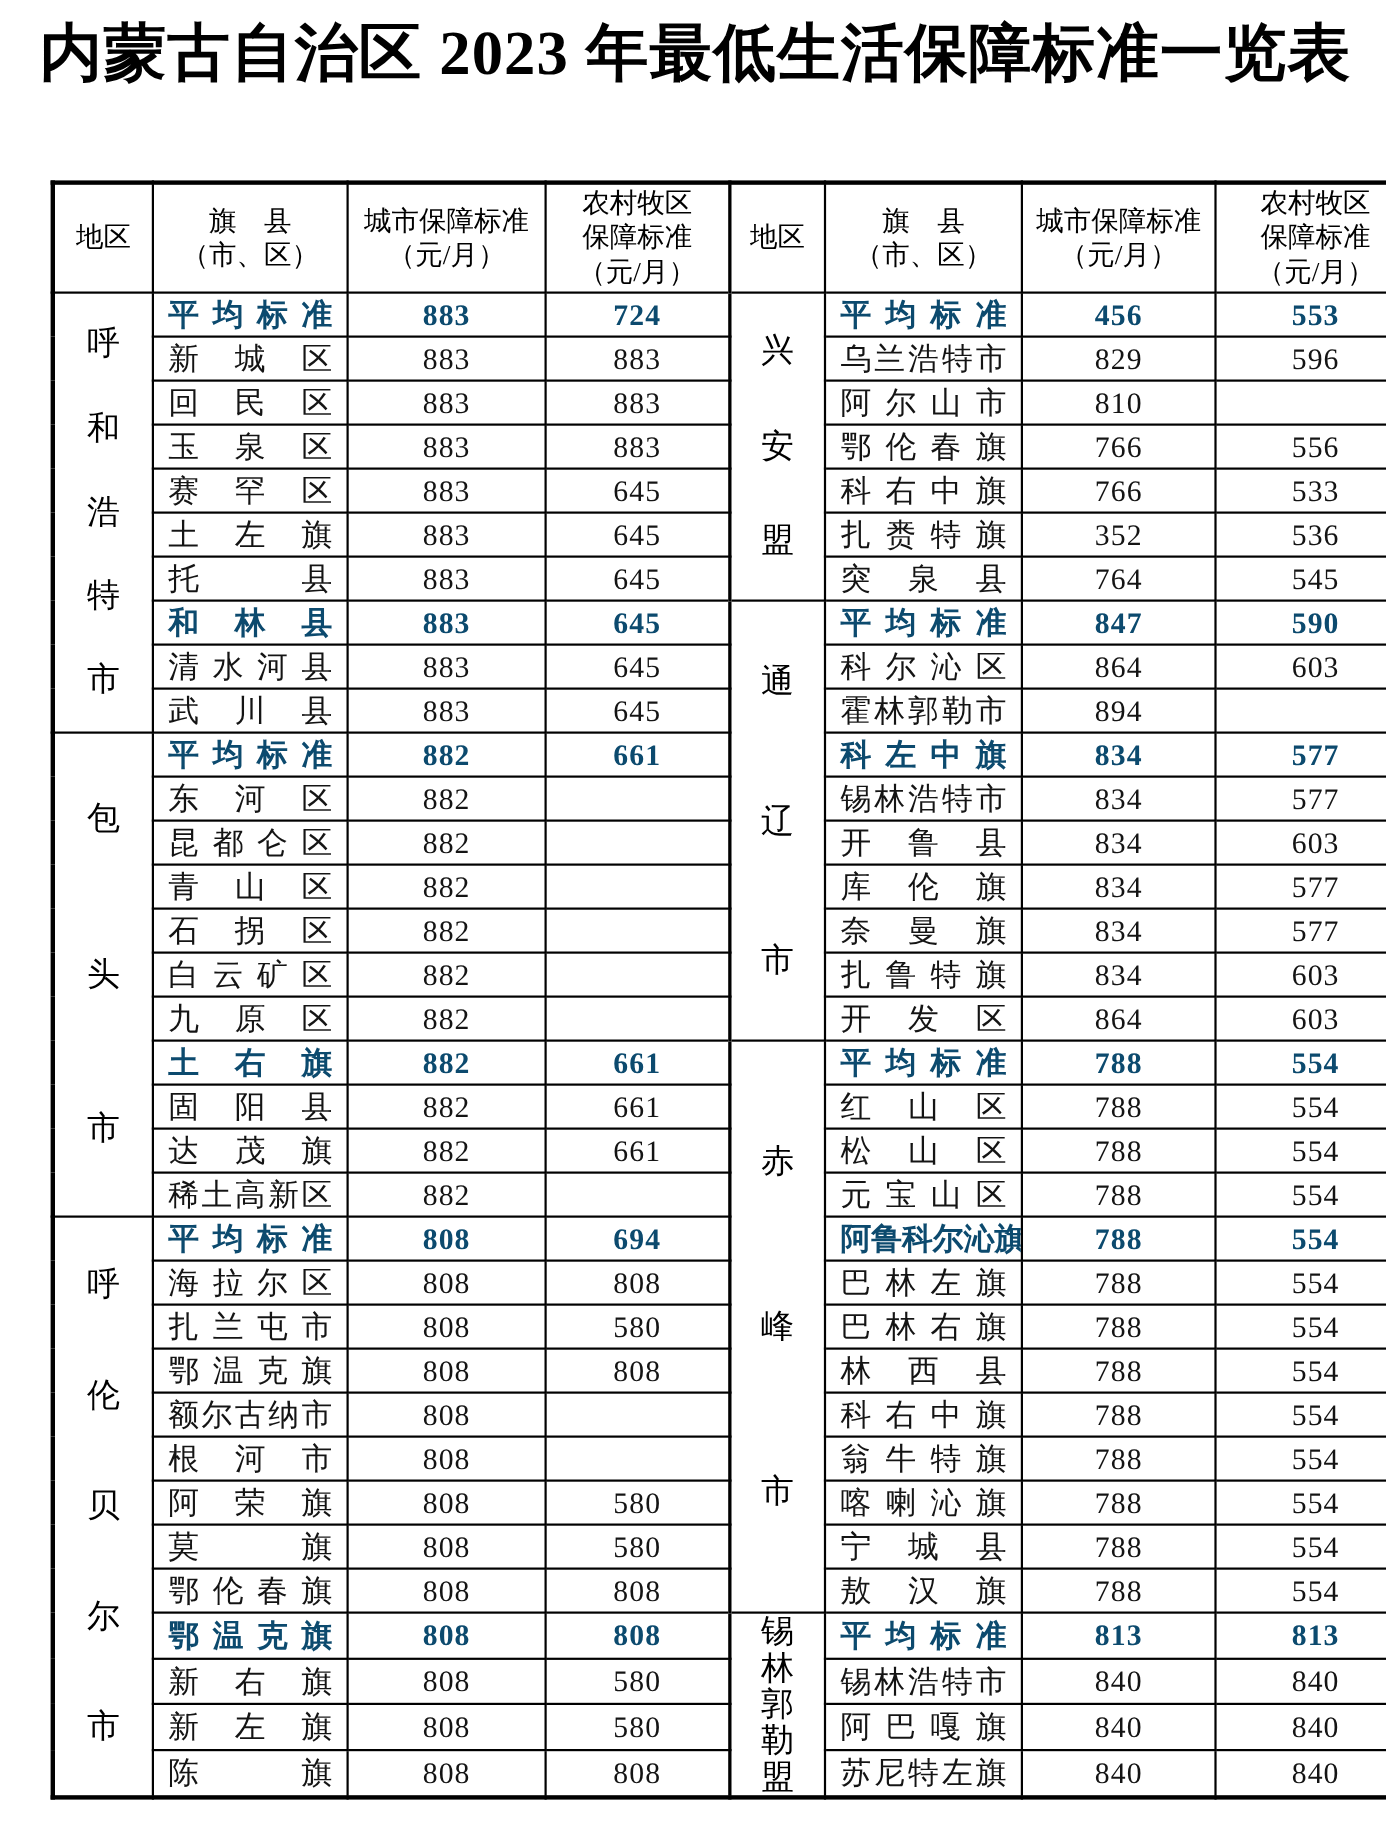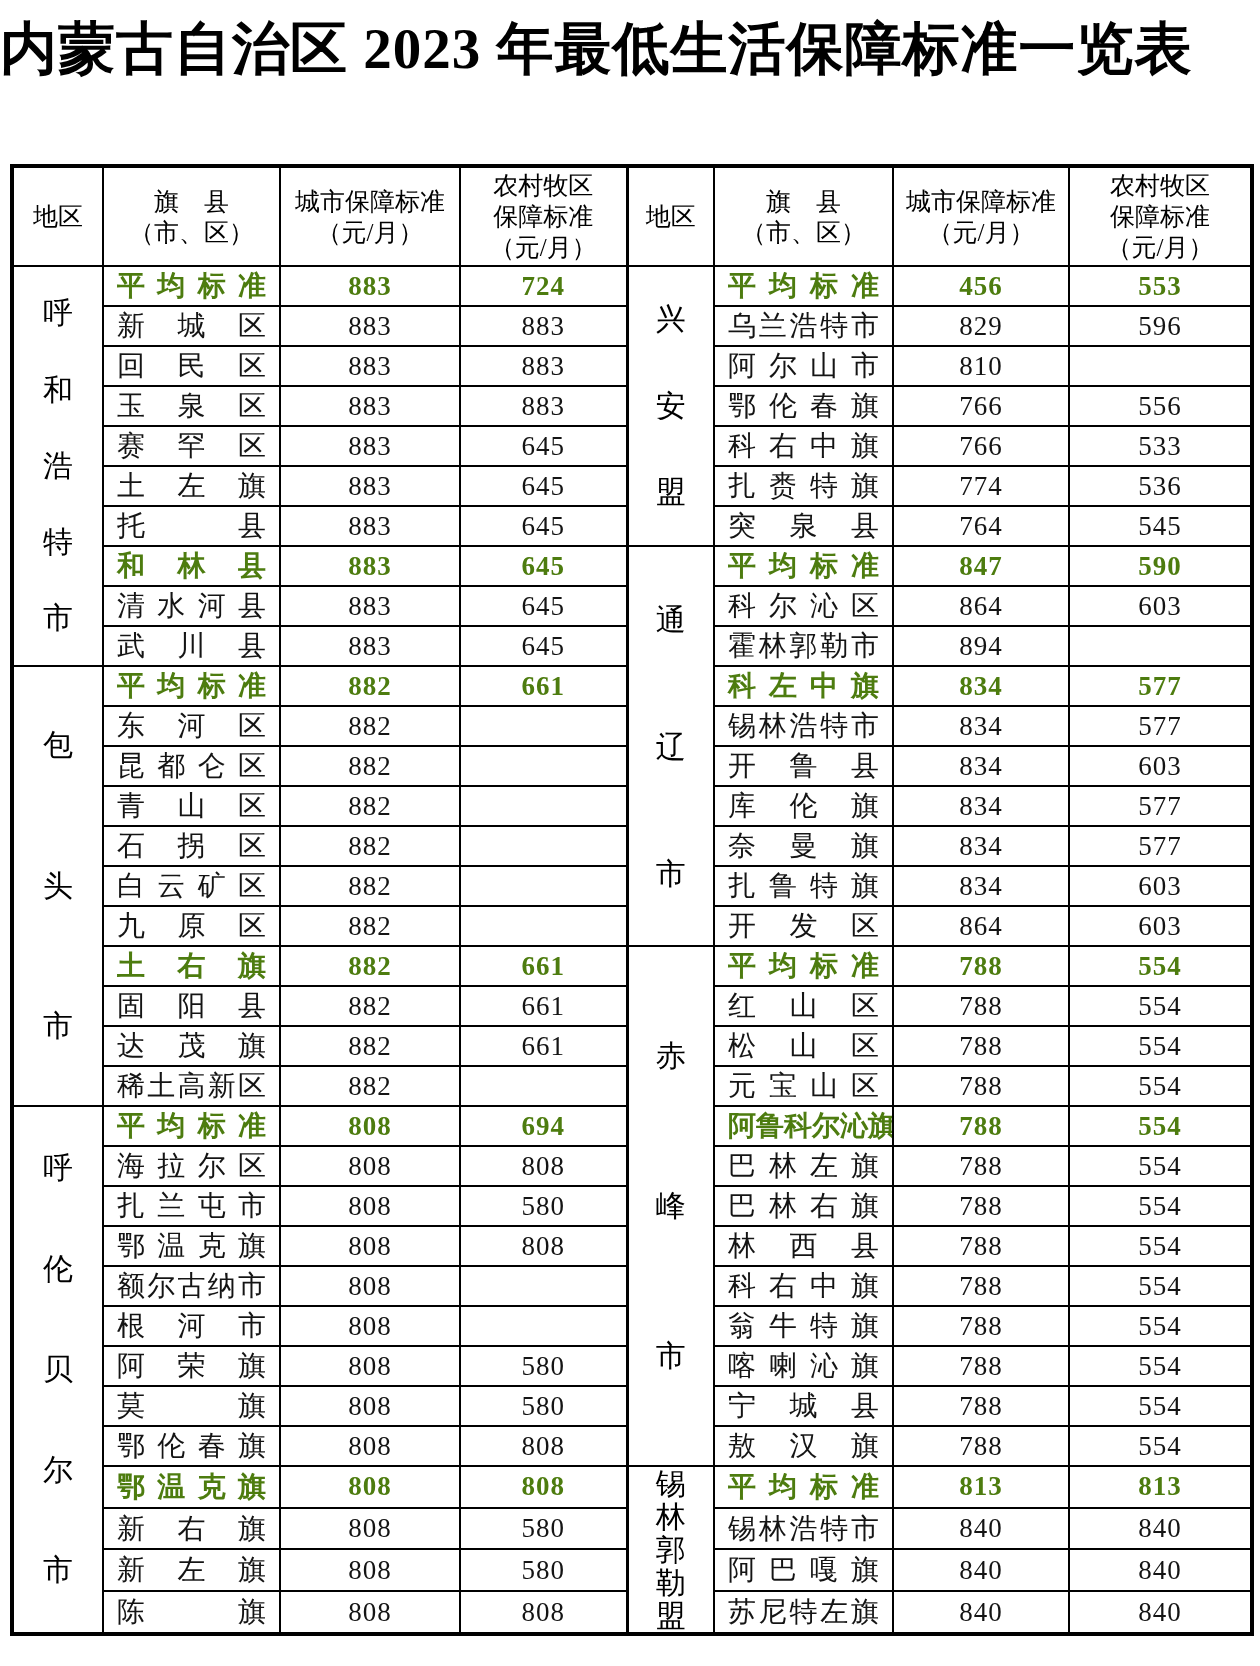--- a/index.html
+++ b/index.html
@@ -5,21 +5,21 @@
   html, body {
     margin: 0;
     padding: 0;
     background: #ffffff;
     width: 1260px;
     height: 1666px;
     overflow: hidden;
     font-family: "Liberation Serif", "DejaVu Serif", serif;
     color: #000;
   }
-  .page { width: 1165px; }
+  .page { width: 1165px; padding-left: 36px; }
   .title {
     margin: 14px 0 0 0;
     padding: 0;
     text-align: center;
     font-size: 57px;
     font-weight: 700;
     letter-spacing: 1px;
     line-height: 70px;
     white-space: nowrap;
   }
@@ -63,21 +63,21 @@
     white-space: nowrap;
     color: #141414;
   }
   td.val {
     font-size: 27px;
     color: #141414;
     letter-spacing: 1px;
   }
   tr.avg .jst, tr.avg td.val {
     font-weight: 700;
-    color: #4d7c0f;
+    color: #0c4a6e;
   }
 </style>
 </head>
 <body>
 
 <div class="page">
   <h1 class="title">内蒙古自治区 2023 年最低生活保障标准一览表</h1>
 
   <table class="tbl">
     <colgroup>
@@ -185,21 +185,21 @@
         </tr>
         <tr class="r">
           <td class="name">
             <span class="jst">土左旗</span>
           </td>
           <td class="val">883</td>
           <td class="val">645</td>
           <td class="name">
             <span class="jst">扎赉特旗</span>
           </td>
-          <td class="val">774</td>
+          <td class="val">352</td>
           <td class="val">536</td>
         </tr>
         <tr class="r">
           <td class="name">
             <span class="jst">托县</span>
           </td>
           <td class="val">883</td>
           <td class="val">645</td>
           <td class="name">
             <span class="jst">突泉县</span>

